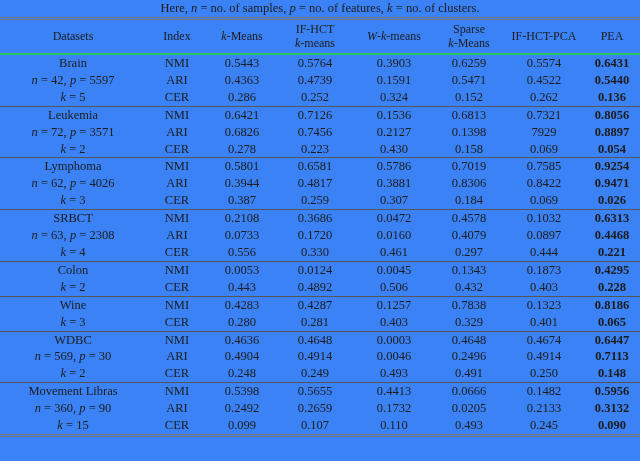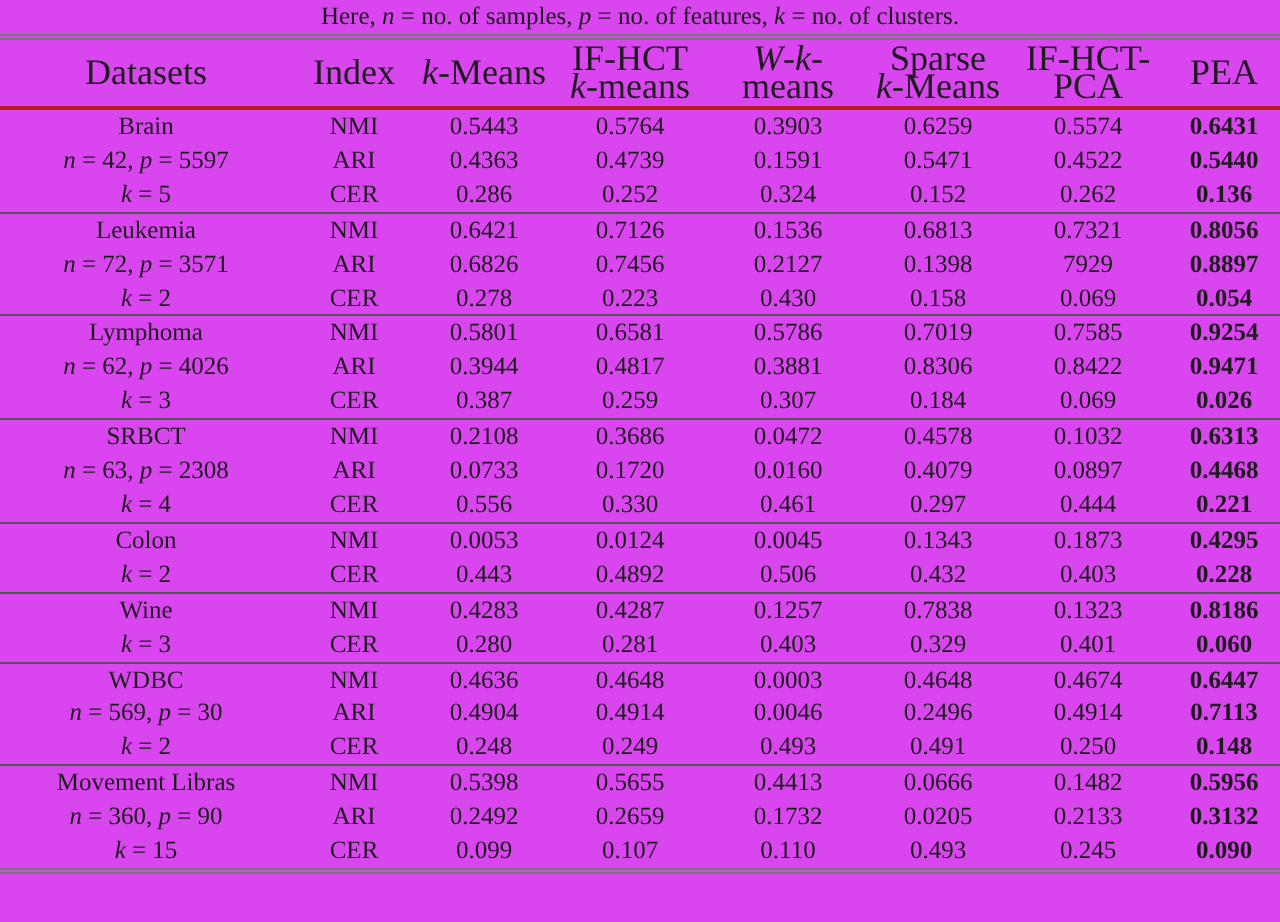--- a/index.html
+++ b/index.html
@@ -3,21 +3,21 @@
 <meta charset="utf-8">
 <style>
   html, body {
     margin: 0;
     padding: 0;
     background: #ffffff;
   }
   #page {
     width: 640px;
     height: 461px;
-    background: #d946ef;
+    background: #3b82f6;
     font-family: "Liberation Serif", "DejaVu Serif", serif;
     color: #1c1c1c;
     overflow: hidden;
     box-sizing: border-box;
   }
   .caption {
     text-align: center;
     font-size: 12.5px;
     line-height: 15px;
     padding-top: 1px;
@@ -30,24 +30,24 @@
   table {
     width: 640px;
     border-collapse: collapse;
     table-layout: fixed;
     border-top: 3px double #777;
     border-bottom: 3px double #777;
     margin-top: 1px;
   }
   thead th {
     font-weight: normal;
-    font-size: 18px;
+    font-size: 12px;
     line-height: 14px;
     text-align: center;
-    border-bottom: 2px solid #b91c1c;
+    border-bottom: 2px solid #22c55e;
     padding: 2px 0 3px 0;
     vertical-align: middle;
   }
   tbody td {
     font-size: 12.5px;
     line-height: 16.9px;
     text-align: center;
     padding: 0;
     white-space: nowrap;
     vertical-align: middle;
@@ -251,21 +251,21 @@
           <td class="pea">0.8186</td>
         </tr>
         <tr>
           <td><i>k</i> = 3</td>
           <td>CER</td>
           <td>0.280</td>
           <td>0.281</td>
           <td>0.403</td>
           <td>0.329</td>
           <td>0.401</td>
-          <td class="pea">0.060</td>
+          <td class="pea">0.065</td>
         </tr>
         <tr class="group-start">
           <td>WDBC</td>
           <td>NMI</td>
           <td>0.4636</td>
           <td>0.4648</td>
           <td>0.0003</td>
           <td>0.4648</td>
           <td>0.4674</td>
           <td class="pea">0.6447</td>

